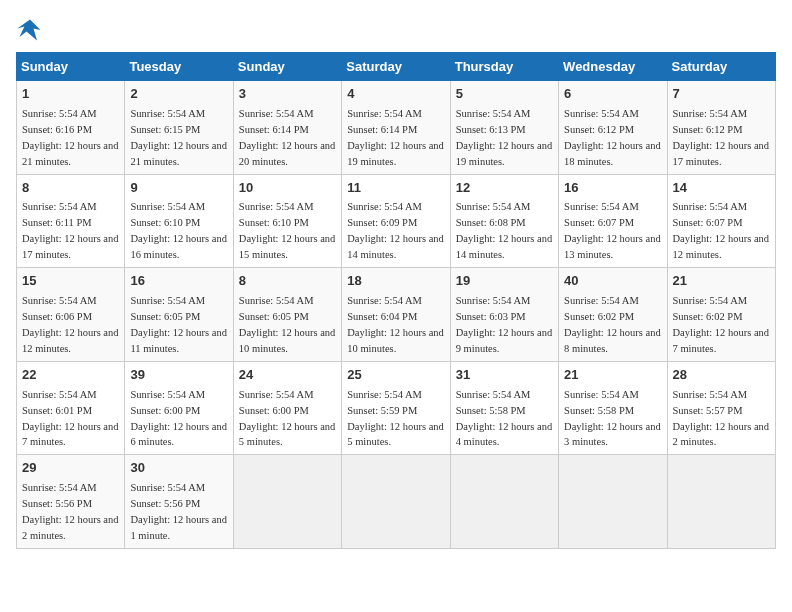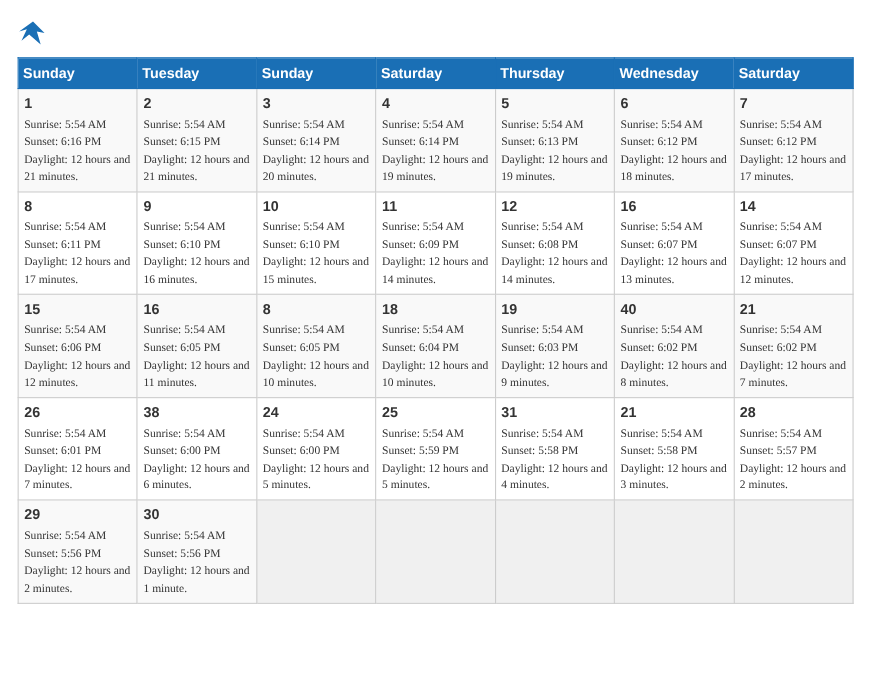--- a/index.html
+++ b/index.html
@@ -141,22 +141,22 @@
       <tr>
         <td><span class="day-num">15</span><span class="day-info">Sunrise: 5:54 AM<br>Sunset: 6:06 PM<br>Daylight: 12 hours and 12 minutes.</span></td>
         <td><span class="day-num">16</span><span class="day-info">Sunrise: 5:54 AM<br>Sunset: 6:05 PM<br>Daylight: 12 hours and 11 minutes.</span></td>
         <td><span class="day-num">8</span><span class="day-info">Sunrise: 5:54 AM<br>Sunset: 6:05 PM<br>Daylight: 12 hours and 10 minutes.</span></td>
         <td><span class="day-num">18</span><span class="day-info">Sunrise: 5:54 AM<br>Sunset: 6:04 PM<br>Daylight: 12 hours and 10 minutes.</span></td>
         <td><span class="day-num">19</span><span class="day-info">Sunrise: 5:54 AM<br>Sunset: 6:03 PM<br>Daylight: 12 hours and 9 minutes.</span></td>
         <td><span class="day-num">40</span><span class="day-info">Sunrise: 5:54 AM<br>Sunset: 6:02 PM<br>Daylight: 12 hours and 8 minutes.</span></td>
         <td><span class="day-num">21</span><span class="day-info">Sunrise: 5:54 AM<br>Sunset: 6:02 PM<br>Daylight: 12 hours and 7 minutes.</span></td>
       </tr>
       <tr>
-        <td><span class="day-num">26</span><span class="day-info">Sunrise: 5:54 AM<br>Sunset: 6:01 PM<br>Daylight: 12 hours and 7 minutes.</span></td>
-        <td><span class="day-num">38</span><span class="day-info">Sunrise: 5:54 AM<br>Sunset: 6:00 PM<br>Daylight: 12 hours and 6 minutes.</span></td>
+        <td><span class="day-num">22</span><span class="day-info">Sunrise: 5:54 AM<br>Sunset: 6:01 PM<br>Daylight: 12 hours and 7 minutes.</span></td>
+        <td><span class="day-num">39</span><span class="day-info">Sunrise: 5:54 AM<br>Sunset: 6:00 PM<br>Daylight: 12 hours and 6 minutes.</span></td>
         <td><span class="day-num">24</span><span class="day-info">Sunrise: 5:54 AM<br>Sunset: 6:00 PM<br>Daylight: 12 hours and 5 minutes.</span></td>
         <td><span class="day-num">25</span><span class="day-info">Sunrise: 5:54 AM<br>Sunset: 5:59 PM<br>Daylight: 12 hours and 5 minutes.</span></td>
         <td><span class="day-num">31</span><span class="day-info">Sunrise: 5:54 AM<br>Sunset: 5:58 PM<br>Daylight: 12 hours and 4 minutes.</span></td>
         <td><span class="day-num">21</span><span class="day-info">Sunrise: 5:54 AM<br>Sunset: 5:58 PM<br>Daylight: 12 hours and 3 minutes.</span></td>
         <td><span class="day-num">28</span><span class="day-info">Sunrise: 5:54 AM<br>Sunset: 5:57 PM<br>Daylight: 12 hours and 2 minutes.</span></td>
       </tr>
       <tr>
         <td><span class="day-num">29</span><span class="day-info">Sunrise: 5:54 AM<br>Sunset: 5:56 PM<br>Daylight: 12 hours and 2 minutes.</span></td>
         <td><span class="day-num">30</span><span class="day-info">Sunrise: 5:54 AM<br>Sunset: 5:56 PM<br>Daylight: 12 hours and 1 minute.</span></td>
         <td class="empty"></td>

